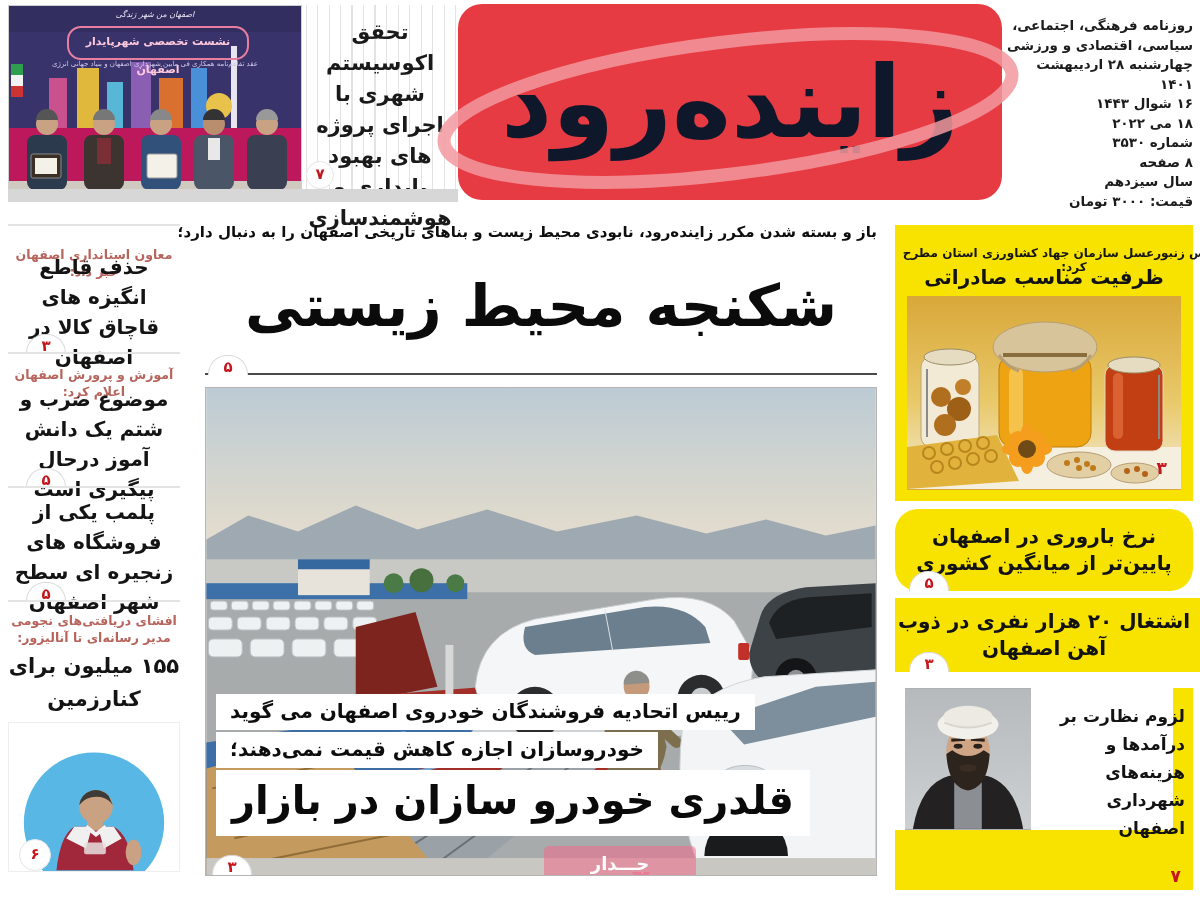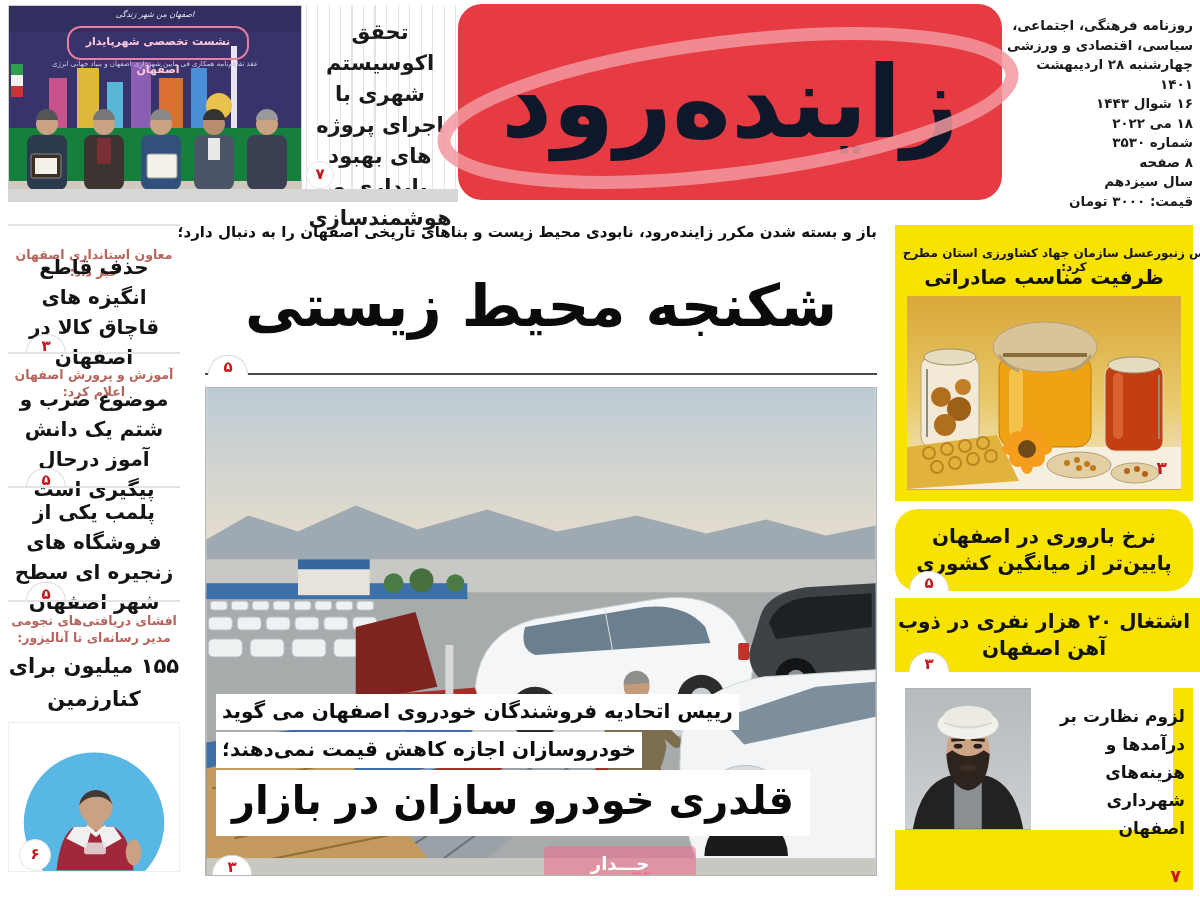--- a/index.html
+++ b/index.html
@@ -6,21 +6,21 @@
   .page{position:relative;width:1200px;height:898px;background:#fff;overflow:hidden;
         font-family:"DejaVu Sans", sans-serif;color:#111;}
   .abs{position:absolute;}
   .fa{direction:rtl;}
 
   
   .stripe-panel{left:8px;top:5px;width:450px;height:184px;
     background-image:repeating-linear-gradient(90deg, transparent 0 10px, #e3e3e3 10px 11.5px);}
   .gray-bar{left:8px;top:189px;width:450px;height:13px;background:#d7d7d7;}
 
-  .conf-photo{left:8px;top:5px;width:292px;height:184px;border:1px solid #cfcfcf;background:#15803d;overflow:hidden;}
+  .conf-photo{left:8px;top:5px;width:292px;height:184px;border:1px solid #cfcfcf;background:#be185d;overflow:hidden;}
   .conf-slogan{left:0;top:4px;width:100%;text-align:center;color:#e9e6f2;font-size:8px;font-style:italic;}
   .conf-bubble{left:58px;top:20px;width:178px;height:30px;border:2px solid #e87fa0;border-radius:14px;
     text-align:center;color:#ffc9dd;font-size:11px;font-weight:bold;line-height:28px;}
   .conf-sub{left:20px;top:54px;width:252px;text-align:center;color:#cfc9ee;font-size:7px;white-space:nowrap;overflow:hidden;}
 
   .topleft-text{left:302px;top:5px;width:156px;height:184px;}
   .topleft-headline{left:0;top:12px;width:100%;padding:0 3px;box-sizing:border-box;text-align:center;
     font-size:21px;font-weight:900;line-height:31px;color:#1a1a1a;}
   .circle-badge{width:26px;height:26px;border-radius:50%;background:#fff;border:1px solid #e6e6e6;
     color:#c4161c;font-weight:bold;font-size:15px;text-align:center;line-height:25px;}
@@ -38,21 +38,21 @@
   .lead-headline{left:205px;top:250px;width:672px;text-align:center;font-size:58px;font-weight:900;line-height:112px;color:#0b0b0b;}
   .lead-rule{left:205px;top:373px;width:672px;border-top:2.5px solid #4a4a4a;}
 
   .bump{position:absolute;width:38px;height:19px;background:#fff;border:1px solid #d9d9d9;border-bottom:none;
     border-radius:19px 19px 0 0;display:flex;align-items:flex-end;justify-content:center;
     color:#c4161c;font-weight:bold;font-size:15px;line-height:16px;}
 
   
   .main-photo{left:205px;top:387px;width:672px;height:489px;border:1px solid #b5b5b5;box-sizing:border-box;overflow:hidden;background:#dfe3e4;}
   .cap{position:absolute;background:#fff;color:#0d0d0d;font-weight:800;font-size:20px;line-height:26px;
-    padding:4px 6px 6px;white-space:nowrap;}
+    padding:4px 14px 6px;white-space:nowrap;}
   .cap-headline{position:absolute;background:#fff;color:#0a0a0a;font-weight:900;font-size:40px;line-height:48px;
     padding:6px 16px 12px;white-space:nowrap;}
   .watermark{position:absolute;left:338px;top:458px;width:152px;height:36px;background:rgba(240,106,138,0.55);
     border-radius:5px;color:#fff;font-weight:900;font-size:18px;line-height:36px;text-align:center;letter-spacing:3px;}
   .watermark:after{content:"";position:absolute;left:58%;bottom:-15px;border:9px solid transparent;
     border-top:16px solid rgba(240,106,138,0.55);}
 
   
   .lc-rule{left:8px;width:172px;border-top:2px solid #e4e4e4;}
   .lc-kicker{left:8px;width:172px;text-align:center;font-size:12.5px;font-weight:bold;color:#b7645d;line-height:17px;}

